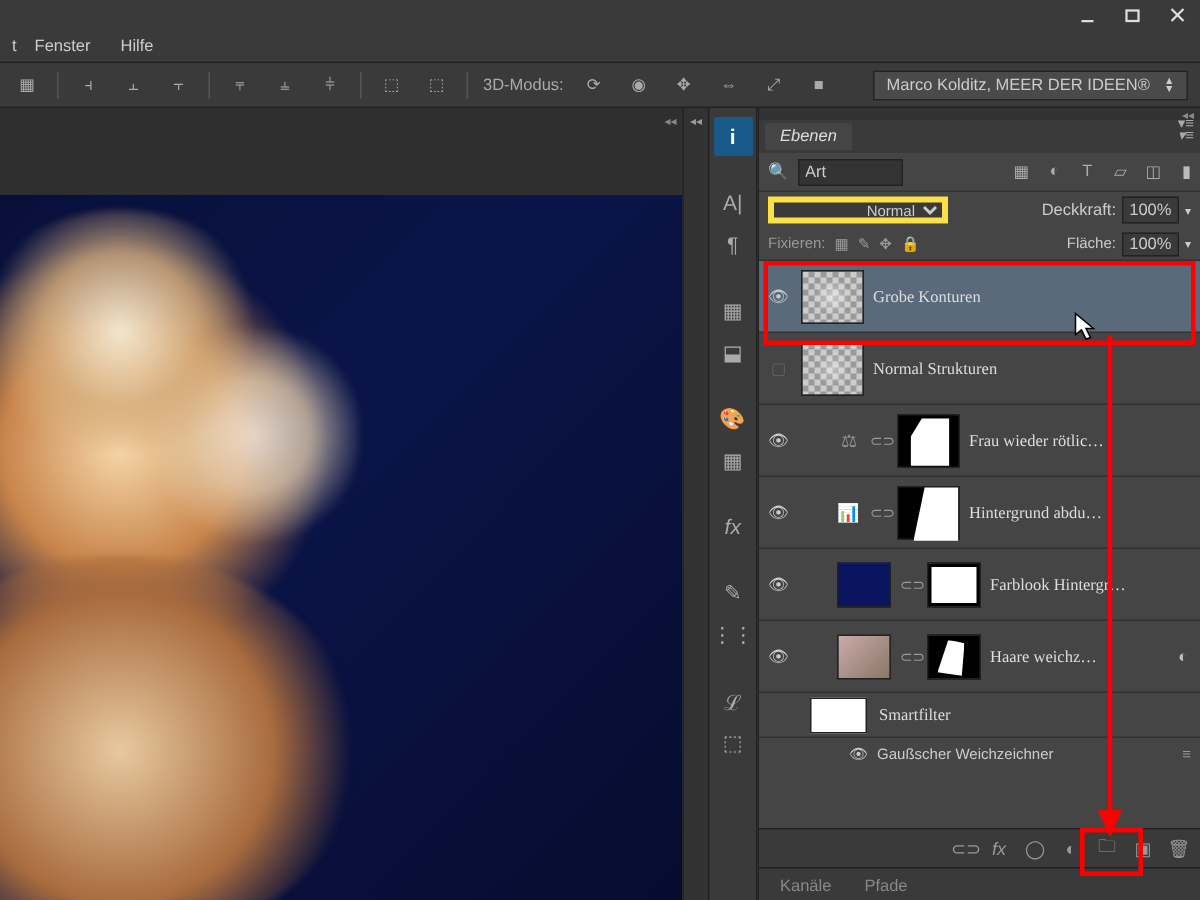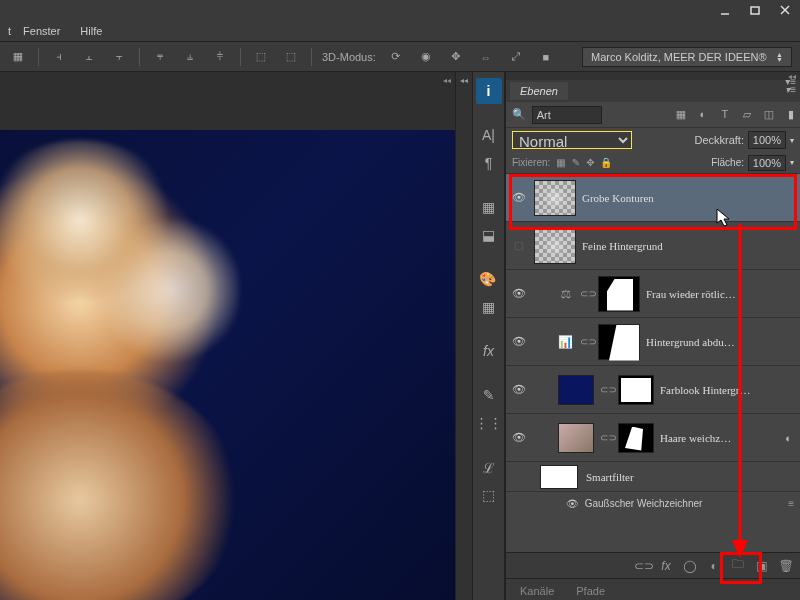--- a/index.html
+++ b/index.html
@@ -29,21 +29,21 @@
   .panel { width:295px; background:#454545; display:flex; flex-direction:column; border-left:1px solid #222; }
   .panel-tabs { height:22px; background:#3a3a3a; display:flex; align-items:center; padding-left:4px; position:relative;font-style:italic; }
   .panel-tab { padding:3px 10px; background:#454545; color:#ddd; font-size:11px; border-top-left-radius:2px; border-top-right-radius:2px; margin-right:2px; }
   .panel-tab.inactive { background:#3a3a3a; color:#888; }
   .panel-menu { position:absolute; right:4px; top:4px; color:#aaa; font-size:10px; display:flex; gap:3px; align-items:center; }
   .filter-row { height:26px; display:flex; align-items:center; padding:0 6px; gap:6px; border-bottom:1px solid #333; }
   .filter-row input { background:#333; border:1px solid #222; color:#ccc; height:18px; padding:0 4px; width:70px; font-size:11px; }
   .filter-icons { display:flex; gap:8px; color:#aaa; margin-left:auto; }
   .filter-icons span { width:14px; text-align:center; }
   .blend-row { height:24px; display:flex; align-items:center; padding:0 6px; gap:6px; }
-  .blend-row select { background:#3a3a3a; border:1px solid #fde047; color:#ccc; height:18px; font-size:15px; width:120px; padding:0 2px; }
+  .blend-row select { background:#3a3a3a; border:4px solid #fde047; color:#ccc; height:18px; font-size:10px; width:120px; padding:0 2px;text-align:right; }
   .pct-wrap { margin-left:auto; display:flex; align-items:center; gap:4px; color:#ccc; }
   .pct-wrap input { width:38px; background:#3a3a3a; border:1px solid #222; color:#ccc; height:18px; text-align:right; padding-right:4px; font-size:11px; }
   .lock-row { height:22px; display:flex; align-items:center; padding:0 6px; gap:6px; border-bottom:1px solid #333; color:#999; font-size:10px; }
   .lock-row .licons { display:flex; gap:6px; }
   .lock-row .r { margin-left:auto; display:flex; align-items:center; gap:4px; color:#ccc; }
   .lock-row .r input { width:38px; background:#3a3a3a; border:1px solid #222; color:#ccc; height:16px; text-align:right; padding-right:4px; font-size:11px; }
   .layers-list { flex:1; overflow:hidden; position:relative; }
   .layer { display:flex; align-items:center; height:48px; border-bottom:1px solid #333; padding:0 4px; gap:6px; position:relative; }
   .layer.selected { background:#5a6a7a; }
   .eye { width:18px; display:flex; justify-content:center; color:#ccc; }
@@ -223,21 +223,21 @@
           </div>
         <div class="lname">Grobe Konturen</div>
       </div>
 
 
       <div class="layer">
         <div class="eye" style="opacity:.2;">▢</div>
         <div class="thumb checker">
             <div style="position:absolute;inset:4px;background:radial-gradient(circle,#fff,transparent 55%);opacity:.4;"></div>
           </div>
-        <div class="lname">Feine Hintergrund</div>
+        <div class="lname">Normal Strukturen</div>
       </div>
 
       <div class="layer">
         <div class="eye">👁</div>
         <div class="indent"></div>
         <div class="adj-icon">⚖</div>
         <div class="link-icon">⊂⊃</div>
         <div class="mask">
             <div class="white-shape" style="left:8px;top:2px;width:26px;height:32px;clip-path:polygon(30% 0,100% 0,100% 100%,0 100%,0 40%);"></div>
           </div>

